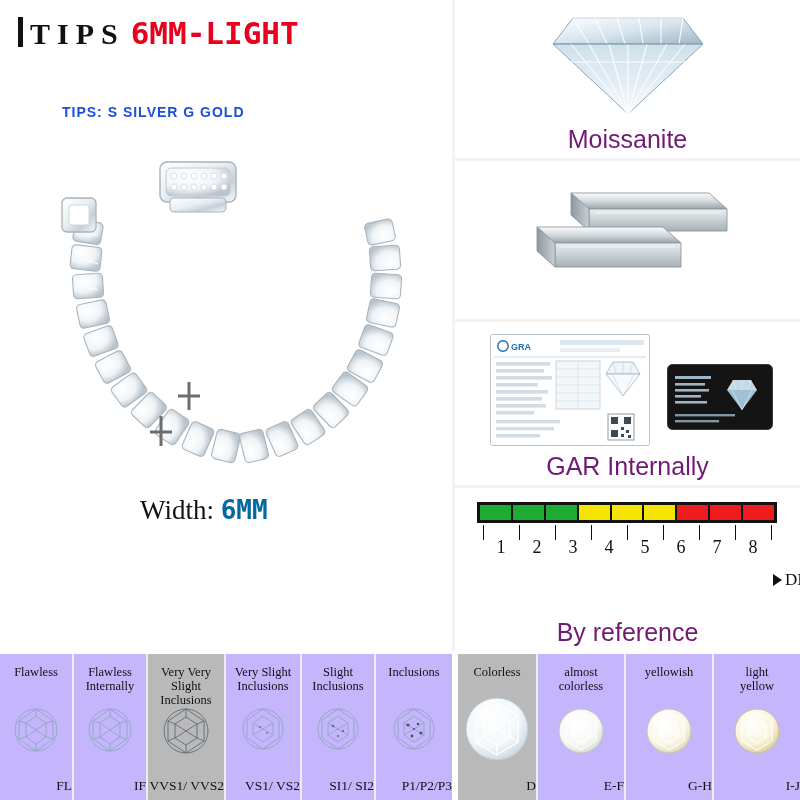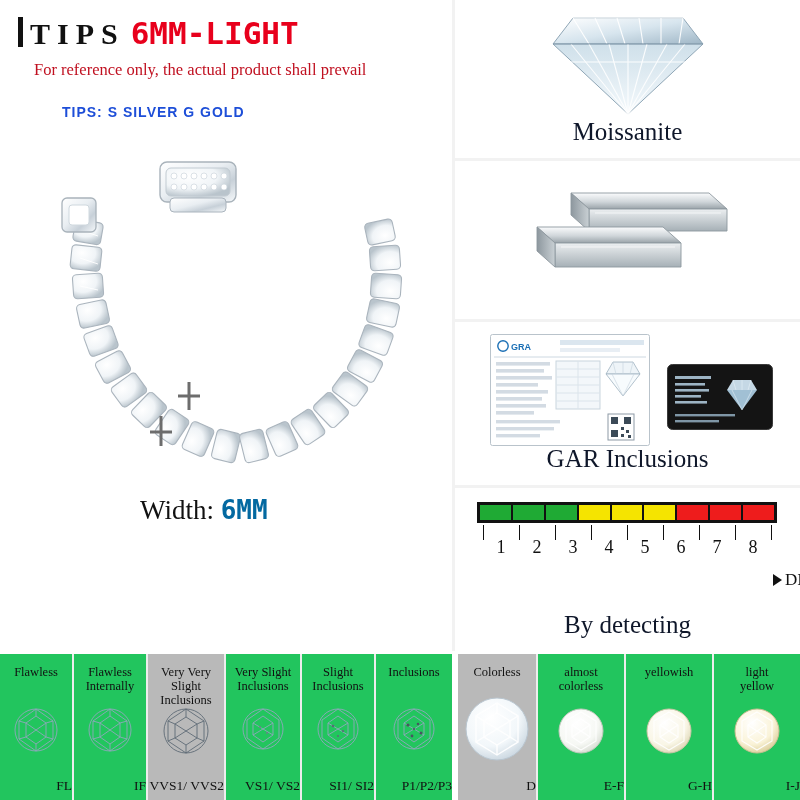--- a/index.html
+++ b/index.html
@@ -15,21 +15,21 @@
   .ref-line{position:absolute;left:34px;top:60px;font-size:16.5px;color:#c01020;font-family:"Liberation Serif",serif;}
   .tips-line{position:absolute;left:62px;top:104px;font-size:14px;font-weight:bold;color:#1d4ed8;font-family:Liberation Sans, sans-serif;letter-spacing:1px;}
   .width-line{position:absolute;left:140px;top:495px;font-size:27px;color:#111;font-family:"Liberation Serif",serif;}
   .width-line .wv{font-weight:bold;color:#0369a1;font-family:"DejaVu Sans Mono",monospace;font-size:26px;}
 
   
   .bracelet{position:absolute;left:20px;top:140px;width:420px;height:350px;}
 
   
   .rcard{position:absolute;left:455px;width:345px;background:#fff;border-bottom:3px solid #f2f2f2;}
-  .rcard .cap{position:absolute;bottom:12px;width:100%;text-align:center;font-size:25px;color:#0f172a;font-family:Liberation Serif, serif;}
+  .rcard .cap{position:absolute;bottom:4px;width:100%;text-align:center;font-size:25px;color:#701a75;font-family:Liberation Sans, sans-serif;}
   #card-moiss{top:0;height:158px;}
   #card-silver{top:161px;height:158px;}
   #card-cert{top:322px;height:163px;}
   #card-detect{top:488px;height:163px;border-bottom:none;}
 
   
   .diamond-wrap{position:absolute;left:50%;transform:translateX(-50%);top:2px;}
 
   
   .bars{position:absolute;left:50%;transform:translateX(-50%);top:14px;}
@@ -44,41 +44,40 @@
   .scale .bar i{flex:1;margin:1px;display:block;}
   .ticks{position:relative;height:38px;margin-top:2px;}
   .ticks .tk{position:absolute;top:0;width:1px;height:15px;background:#111;}
   .ticks .num{position:absolute;top:12px;font-size:18px;font-family:"Liberation Serif",serif;color:#111;transform:translateX(-50%);}
   .dia-lab{position:absolute;left:330px;top:82px;font-size:17px;color:#111;font-family:"Liberation Serif",serif;}
   .dia-tri{position:absolute;left:318px;top:86px;width:0;height:0;border-left:9px solid #111;border-top:6px solid transparent;border-bottom:6px solid transparent;}
 
   
   .bottom{position:absolute;left:0;top:654px;width:800px;height:146px;}
   .grp{position:absolute;top:0;height:146px;display:flex;}
-  .cell{position:relative;height:146px;box-sizing:border-box;background:#22c55e;border-right:2px solid #ededed;}
+  .cell{position:relative;height:146px;box-sizing:border-box;background:#c4b5fd;border-right:2px solid #ededed;}
   .cell.hl{background:#b9b9b9;}
   .cell .t{position:absolute;top:11px;left:0;width:100%;text-align:center;font-size:12.5px;line-height:14px;color:#111;font-family:"Liberation Serif",serif;}
   .cell .b{position:absolute;bottom:6px;left:0;width:100%;text-align:right;font-size:13.5px;color:#111;font-family:"Liberation Serif",serif;}
   .cell .gem{position:absolute;left:50%;top:48px;transform:translateX(-50%);}
   .gapdiv{position:absolute;top:0;left:452px;width:6px;height:146px;background:#fff;}
 </style>
 </head>
 <body>
 
 <div class="page">
 
   <div class="left-panel">
 
     <div class="size-row">
       <div class="size-bar"></div>
       <span class="size-word">TIPS</span>
       <span class="size-val">6MM-LIGHT</span>
     </div>
 
-    <div class="ref-line">For reference only, the actual product shall prevail</div>
     <div class="tips-line">TIPS: S SILVER  G GOLD</div>
 
     <div class="bracelet">
       <svg width="420" height="350" viewBox="0 0 420 350">
         <defs>
           <linearGradient id="gsil" x1="0" y1="0" x2="1" y2="1">
             <stop offset="0%" stop-color="#ffffff"></stop>
             <stop offset="45%" stop-color="#e9eef2"></stop>
             <stop offset="70%" stop-color="#c7d0d8"></stop>
             <stop offset="100%" stop-color="#f6f9fb"></stop>
@@ -381,21 +380,21 @@
             <rect x="8" y="31" width="26" height="2.6"></rect>
           <rect x="8" y="37" width="32" height="2.6"></rect>
         </g>
         <g fill="#7f96a6">
           <rect x="8" y="50" width="60" height="2.4"></rect>
             <rect x="8" y="56" width="44" height="2.4"></rect>
         </g>
       </svg>
     </div>
 
-    <div class="cap">GAR Inclusions</div>
+    <div class="cap">GAR Internally</div>
   </div>
 
   <div class="rcard" id="card-detect">
     <div class="scale">
       <div class="bar">
         <i style="background:#1faa34"></i>
           <i style="background:#1faa34"></i>
           <i style="background:#1faa34"></i>
         <i style="background:#f5e400"></i>
           <i style="background:#f5e400"></i>
@@ -419,21 +418,21 @@
         <div class="num" style="left:96px">3</div>
         <div class="num" style="left:132px">4</div>
         <div class="num" style="left:168px">5</div>
         <div class="num" style="left:204px">6</div>
         <div class="num" style="left:240px">7</div>
         <div class="num" style="left:276px">8</div>
       </div>
     </div>
     <div class="dia-tri"></div>
     <div class="dia-lab">DIA</div>
-    <div class="cap">By detecting</div>
+    <div class="cap">By reference</div>
   </div>
 
   <div class="bottom">
 
     <div class="grp" style="left:0;width:452px">
       <div class="cell" style="width:74px">
         <div class="t">Flawless</div>
         <div class="gem">
           <svg width="56" height="56" viewBox="0 0 56 56">
               <g fill="none" stroke="#8fa7bb" stroke-width="0.9">

